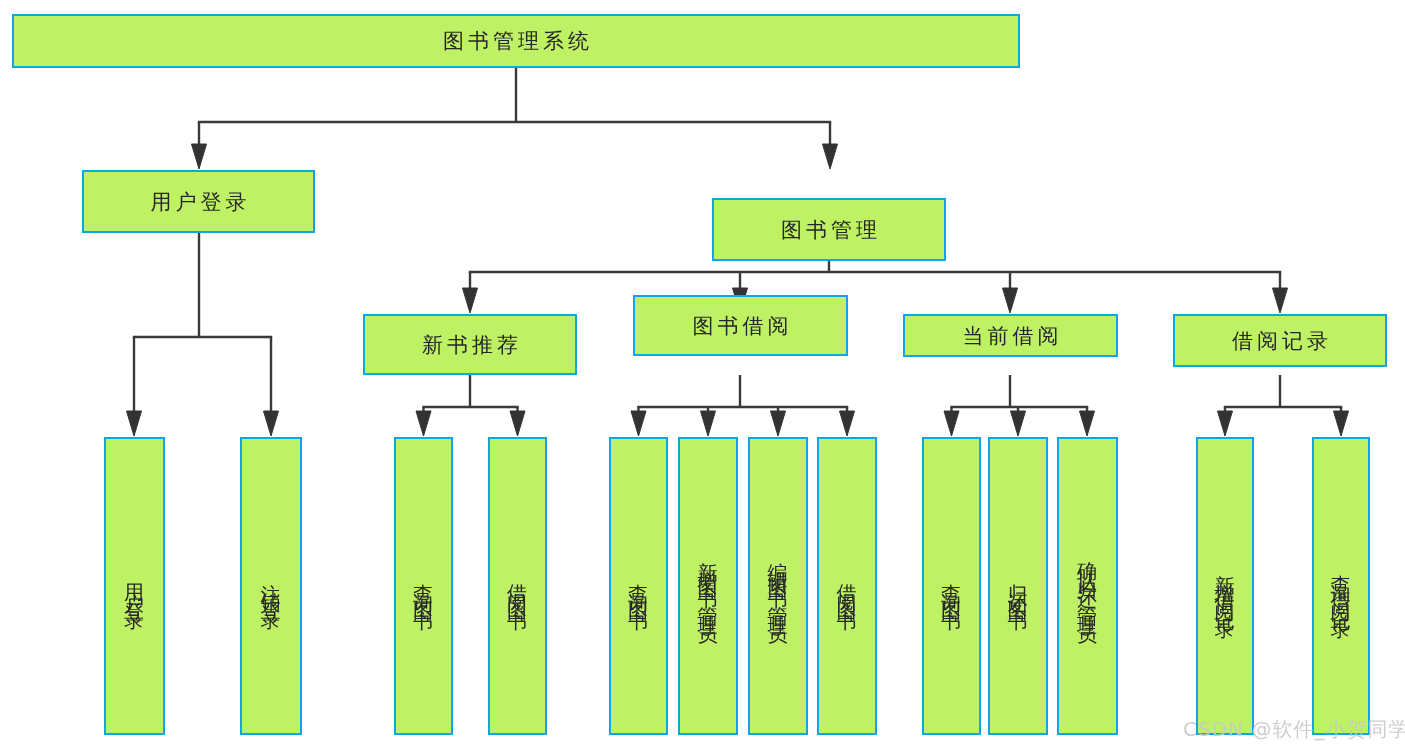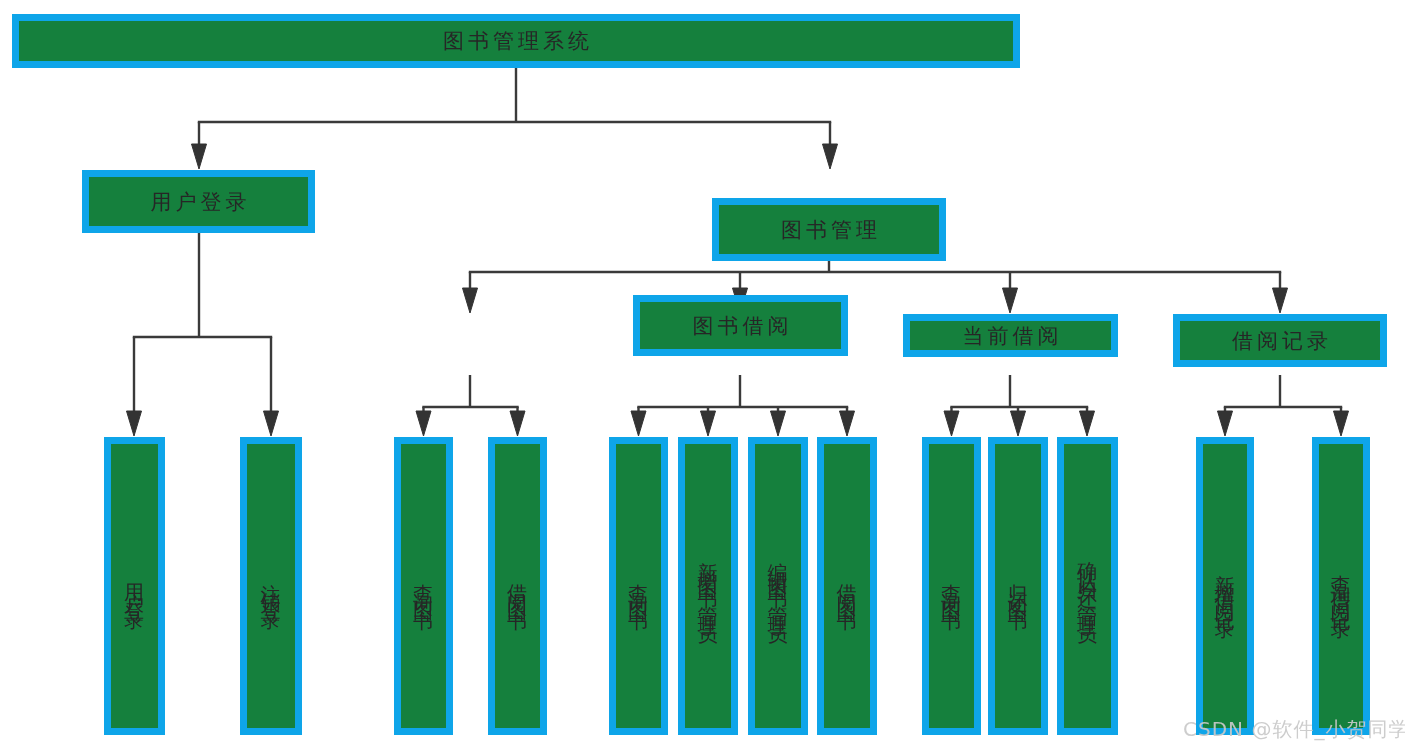--- a/index.html
+++ b/index.html
@@ -27,22 +27,22 @@
     stroke: #3a3a3a;
     stroke-width: 2.4;
   }
   #connectors polygon {
     fill: #333333;
     stroke: #333333;
   }
   .node {
     position: absolute;
     box-sizing: border-box;
-    border: 7px solid #0ea5e9;
-    background: #15803d;
+    border: 2px solid #0ea5e9;
+    background: #bef264;
     display: flex;
     align-items: center;
     justify-content: center;
     color: #262626;
     z-index: 2;
   }
   .hnode {
     font-size: 21px;
     letter-spacing: 4px;
     text-indent: 4px; 
@@ -133,20 +133,21 @@
     <polygon points="1225,436 1217.5,411 1232.5,411"></polygon>
     <line x1="1341" y1="407" x2="1341" y2="413"></line>
     <polygon points="1341,436 1333.5,411 1348.5,411"></polygon>
   </svg>
 
   <div class="node hnode" style="left:12px; top:14px; width:1008px; height:54px;">图书管理系统</div>
 
   <div class="node hnode" style="left:82px; top:170px; width:233px; height:63px;">用户登录</div>
   <div class="node hnode" style="left:712px; top:170px; width:234px; height:63px;margin-top:28px;">图书管理</div>
 
+  <div class="node hnode" style="left:363px; top:314px; width:214px; height:61px;">新书推荐</div>
   <div class="node hnode" style="left:633px; top:295px; width:215px; height:61px;">图书借阅</div>
   <div class="node hnode" style="left:903px; top:314px; width:215px; height:43px;">当前借阅</div>
   <div class="node hnode" style="left:1173px; top:314px; width:214px; height:53px;">借阅记录</div>
 
   <div class="node vnode" style="left:104px; top:437px; width:61px; height:298px;">
     <span>用户登录</span>
   </div>
   <div class="node vnode" style="left:240px; top:437px; width:62px; height:298px;">
     <span>注销登录</span>
   </div>

